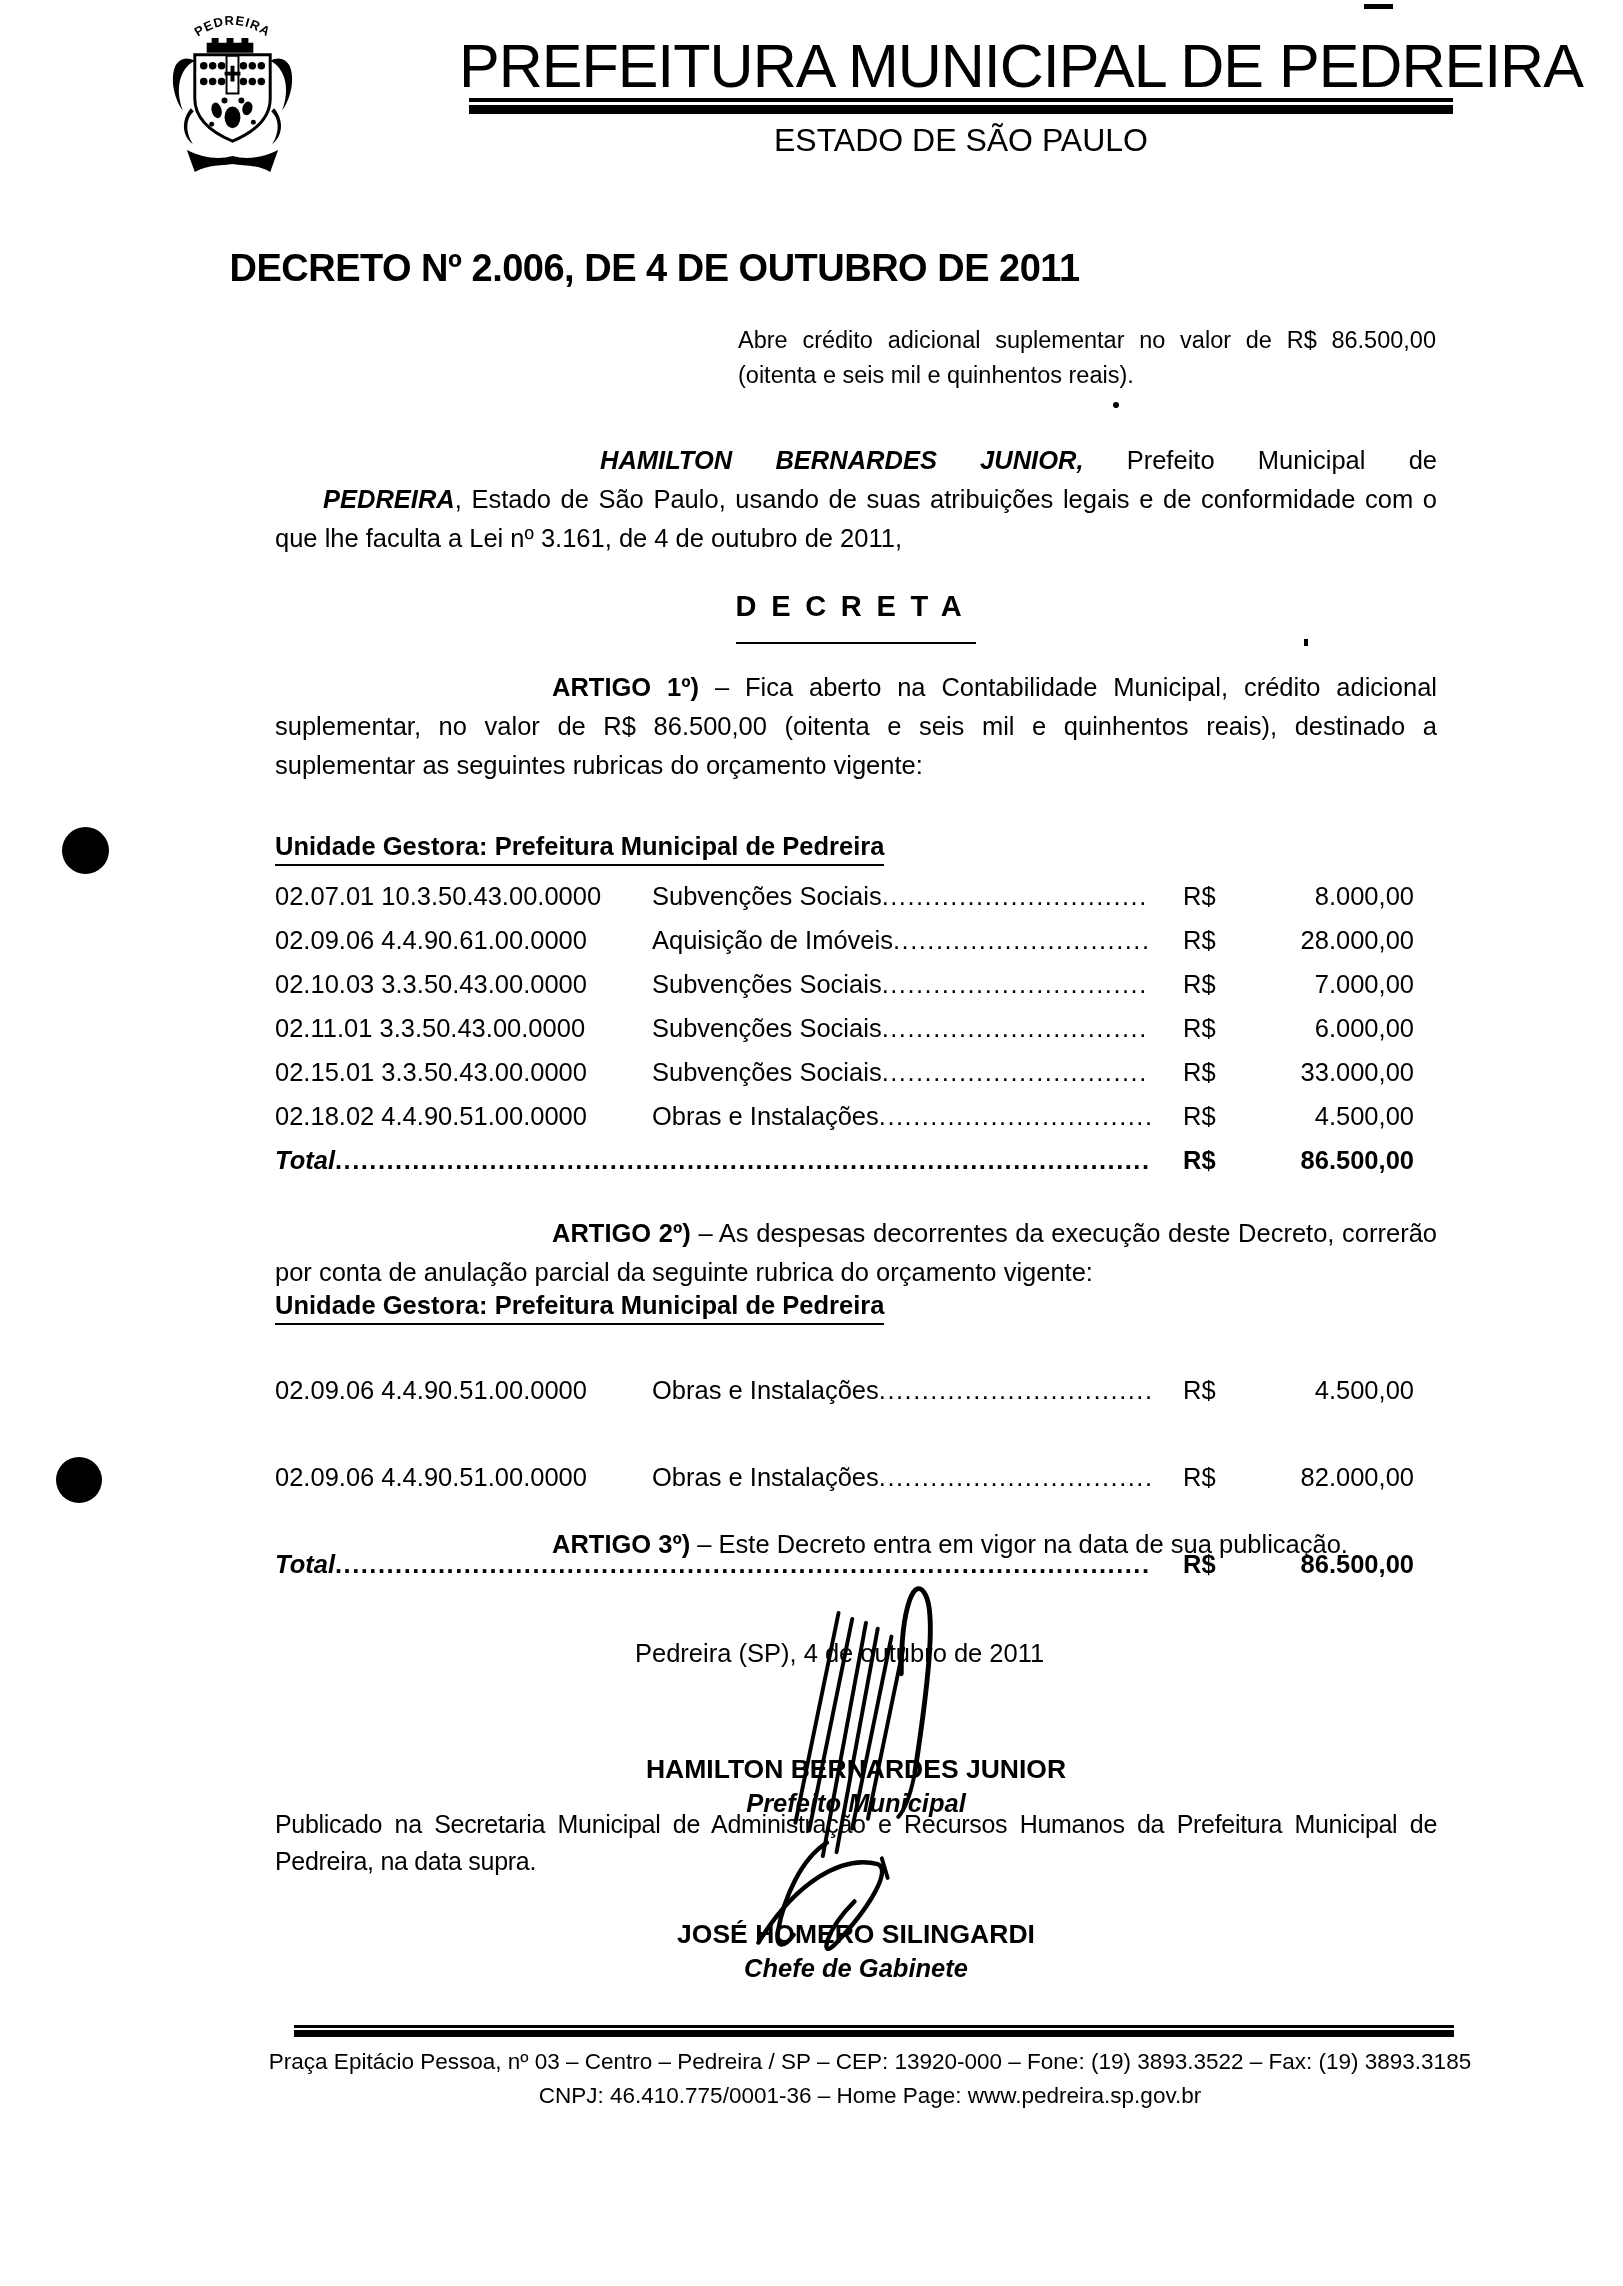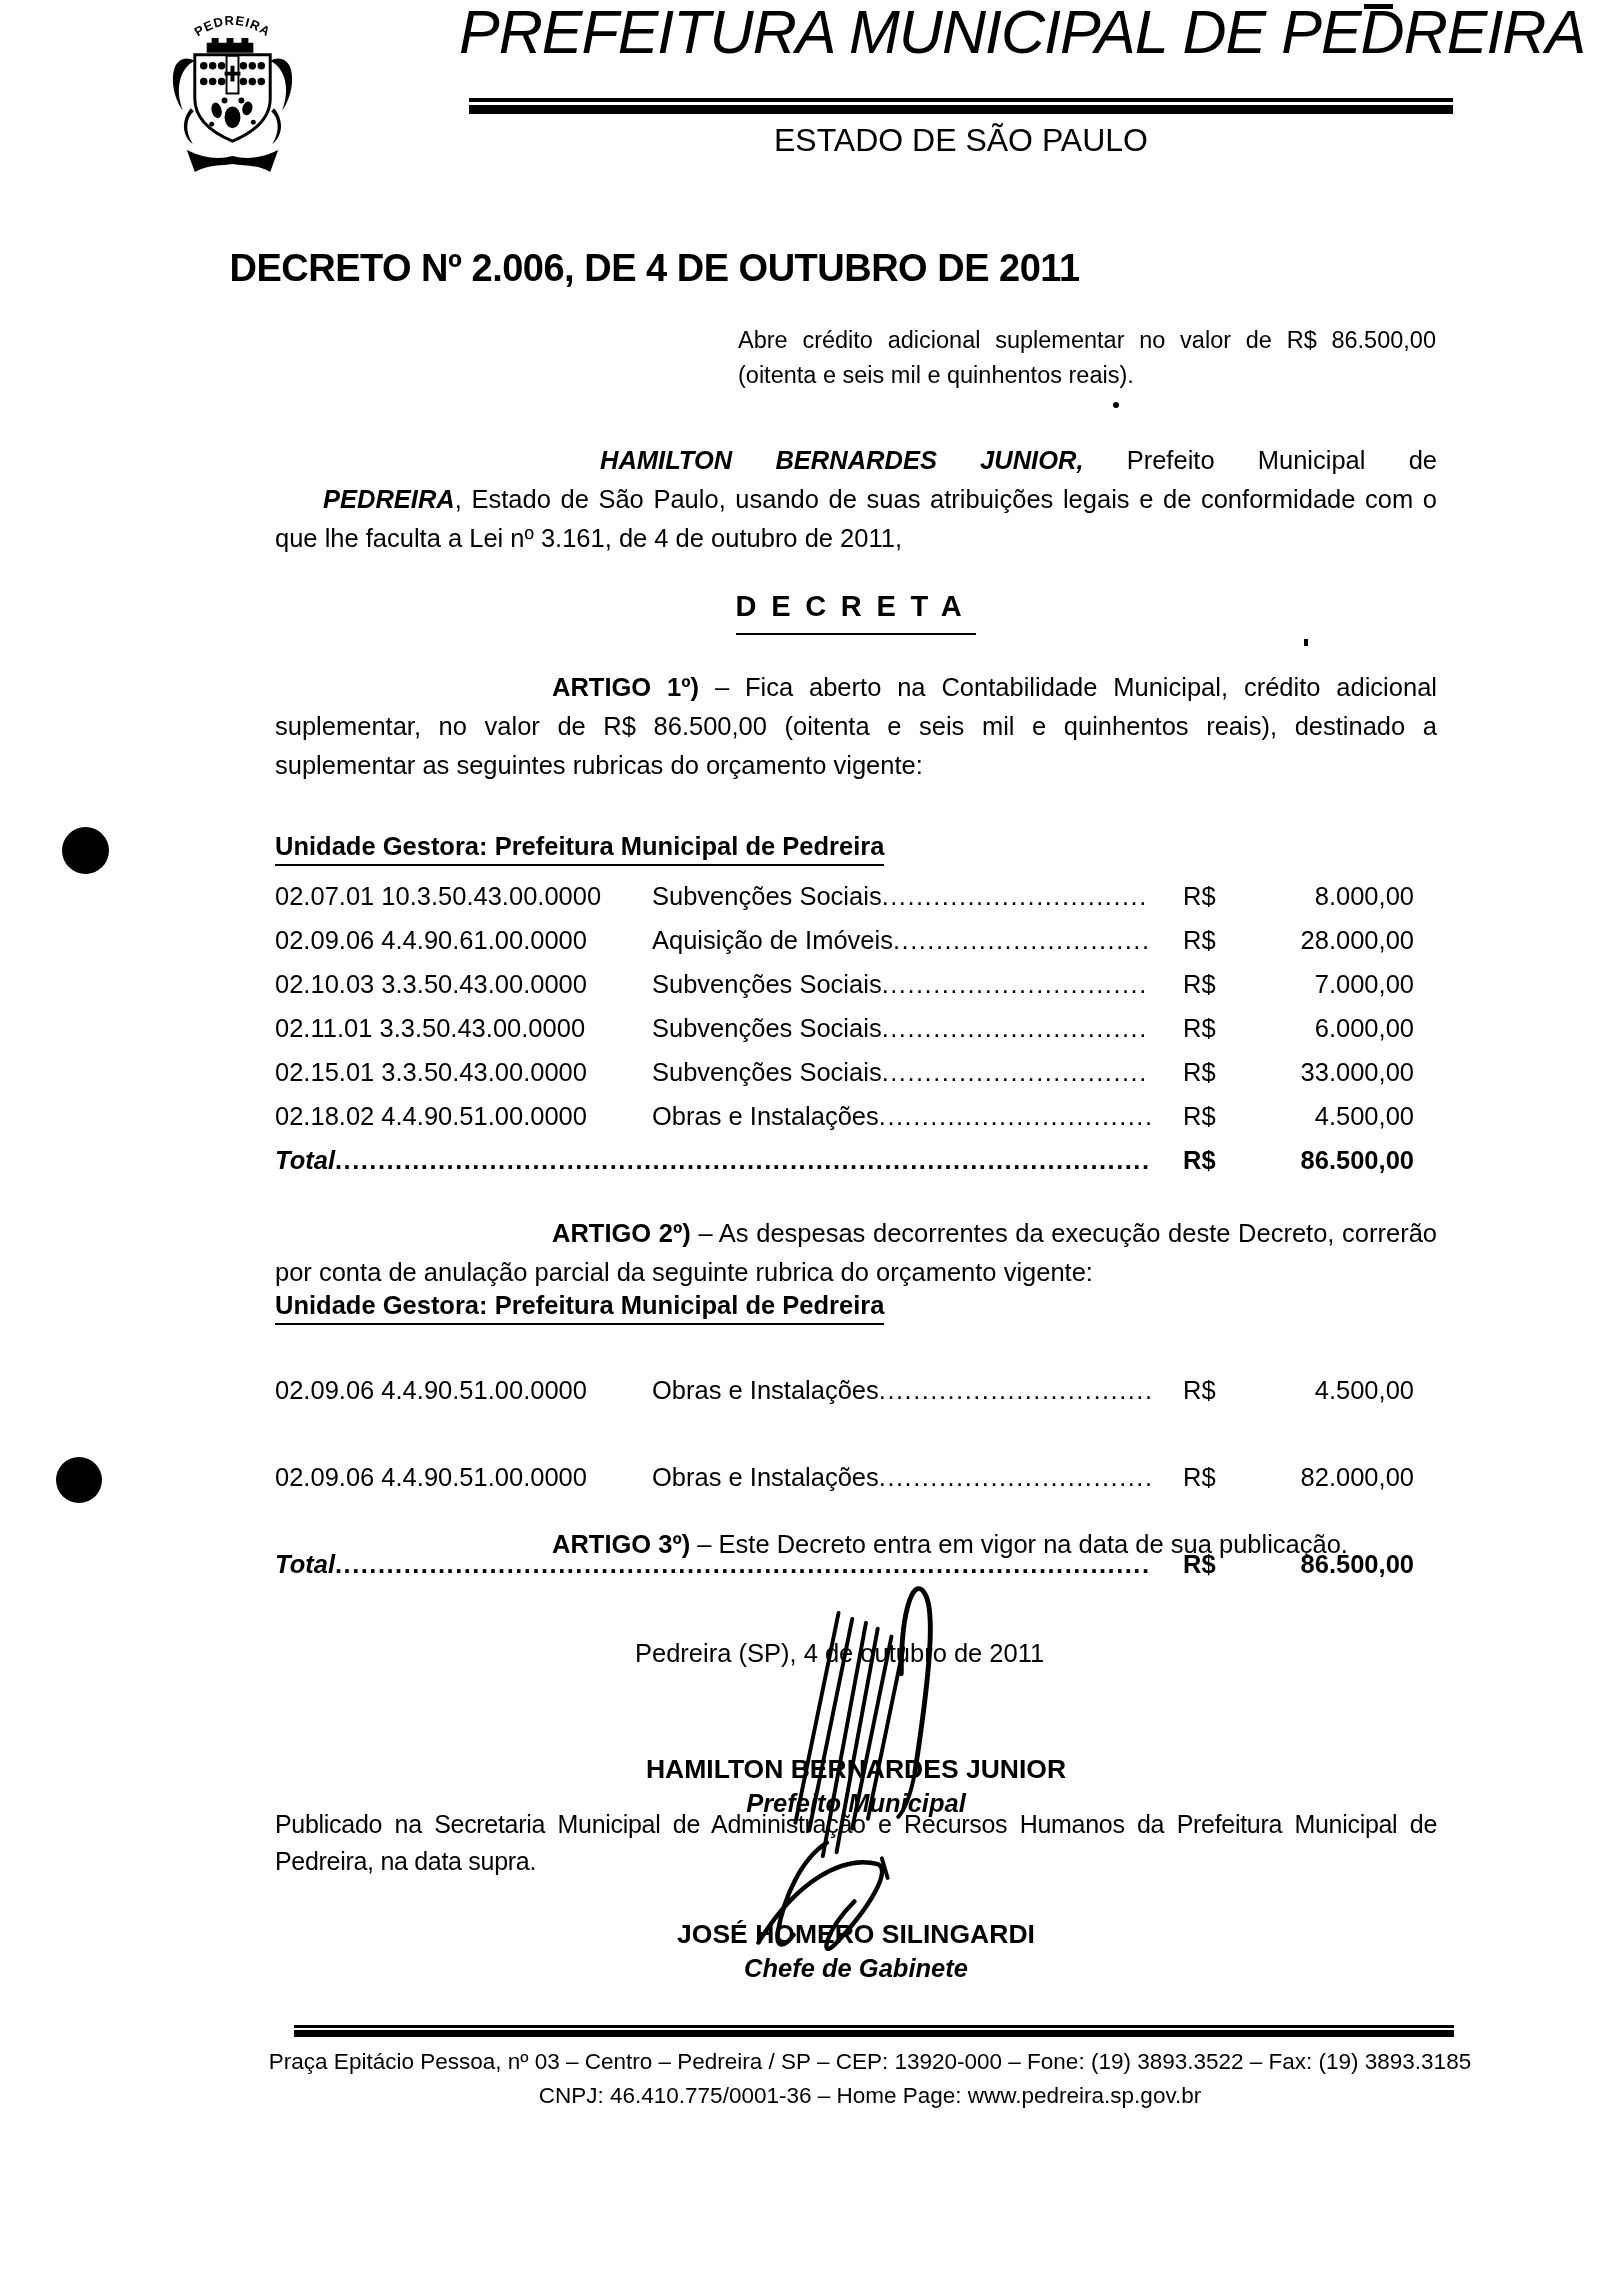--- a/index.html
+++ b/index.html
@@ -11,22 +11,22 @@
   .punch{position:absolute;background:#000;border-radius:50%;}
   .punch1{left:62px;top:827px;width:47px;height:47px;}
   .punch2{left:56px;top:1457px;width:46px;height:46px;}
   
   .artifact-dash{position:absolute;left:1364px;top:3.9px;width:29px;height:4.9px;background:#000;}
   .artifact-dot{position:absolute;left:1113px;top:402px;width:5.9px;height:5.9px;background:#000;border-radius:50%;}
   .artifact-dot2{position:absolute;left:1304px;top:639px;width:3.9px;height:6.9px;background:#000;}
   
   .crest{position:absolute;left:167px;top:3.9px;width:131px;height:173px;}
   .org-name{
-    position:absolute;left:459px;top:1px;width:990px;
-    font-size:61px;letter-spacing:-1px;white-space:nowrap;line-height:63px;font-style:italic;
+    position:absolute;left:459px;top:35px;width:990px;
+    font-size:61px;letter-spacing:-1px;white-space:nowrap;line-height:63px;
   }
   .header-rule{position:absolute;left:469px;top:98px;width:984px;}
   .header-rule .thin{height:3.9px;background:#000;}
   .header-rule .gap{height:2.9px;}
   .header-rule .thick{height:8.8px;background:#000;}
   .state-line{
     position:absolute;left:469px;top:122px;width:984px;text-align:center;
     font-size:32px;white-space:nowrap;
   }
   
@@ -46,21 +46,21 @@
   .preamble{top:441px;}
   .artigo1{top:668px;}
   .artigo2{top:1202px;margin-top:12px;}
   .artigo3{top:1525px;text-align:left;}
   .bold{font-weight:bold;}
   .boldital{font-weight:bold;font-style:italic;margin-left:48px;}
   
   .decreta-wrap{position:absolute;left:275px;top:590px;width:1162px;text-align:center;}
   .decreta{
     display:inline-block;font-size:29px;font-weight:bold;letter-spacing:14.7px;
-    border-bottom:2.9px solid #000;padding-bottom:10px;
+    border-bottom:2.9px solid #000;padding-bottom:19px;
   }
   
   .budget-table{position:absolute;left:275px;width:1139px;font-size:25.5px;}
   .table1{top:831px;}
   .table2{top:1290px;}
   .unit-line{margin-bottom:7.8px;line-height:31px;}
   .unit-line span{
     display:inline-block;font-weight:bold;border-bottom:2.9px solid #000;padding-bottom:2px;
   }
   .trow{display:flex;align-items:center;height:44px;line-height:44px;}

